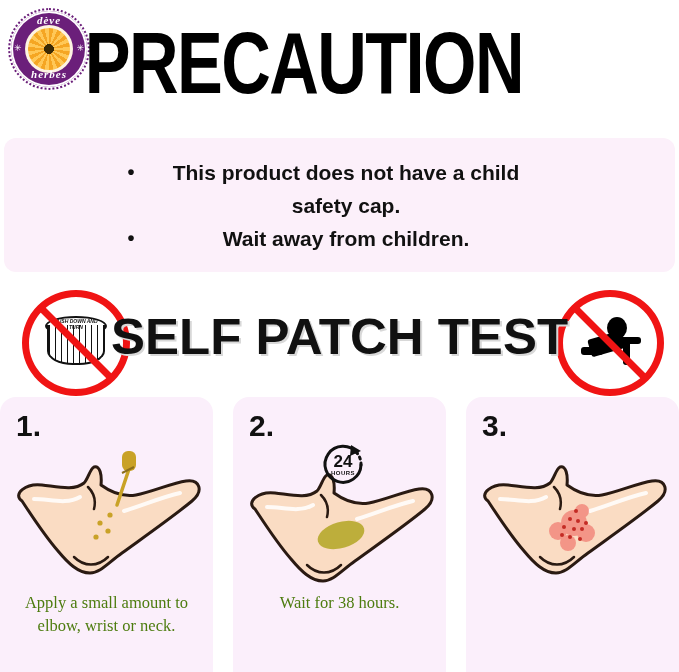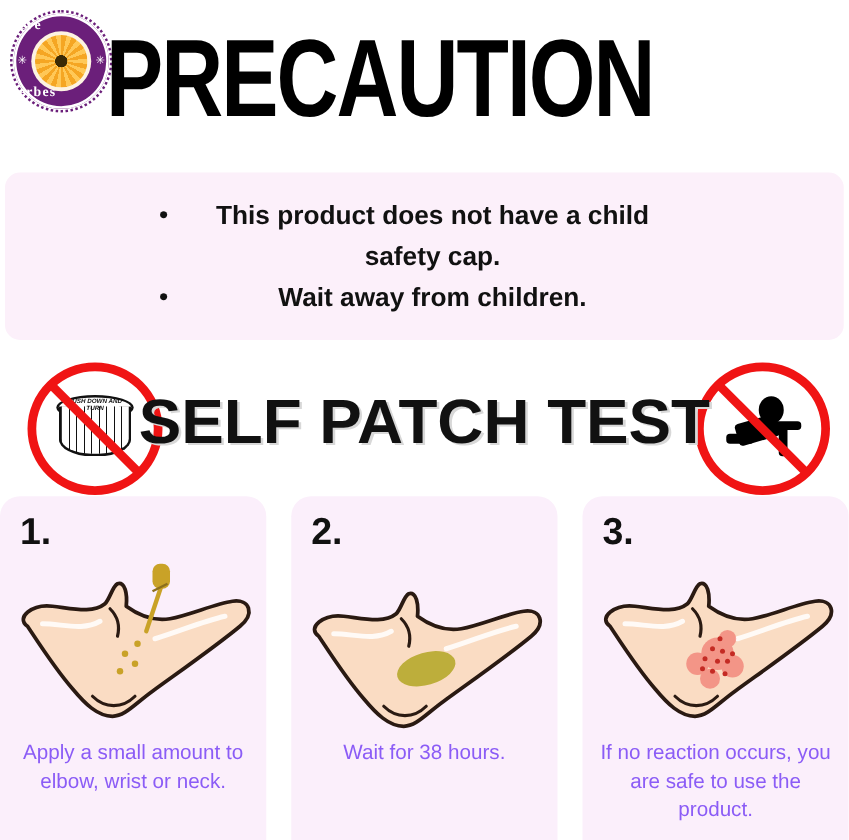--- a/index.html
+++ b/index.html
@@ -16,22 +16,22 @@
     box-shadow:0 0 0 2px #ffffff inset;}
   .logo-dots{position:absolute;left:0;top:0;width:82px;height:82px;border-radius:50%;
     border:2px dotted #6b1f7a;box-sizing:border-box;}
   .logo-inner{position:absolute;left:17px;top:17px;width:48px;height:48px;border-radius:50%;
     background:#fdf3e2;}
   .flower{position:absolute;left:20px;top:20px;width:42px;height:42px;border-radius:50%;
     background:
       radial-gradient(circle at 50% 50%, #3b2a05 0 16%, rgba(0,0,0,0) 17%),
       repeating-conic-gradient(from 0deg, #f5a623 0deg 12deg, #ffc857 12deg 24deg);
   }
-  .logo-txt{position:absolute;width:82px;color:#ffffff;
-    font-family:"Liberation Serif",serif;font-weight:700;letter-spacing:1px;}
+  .logo-txt{position:absolute;width:82px;text-align:center;color:#ffffff;
+    font-family:"Liberation Serif",serif;font-style:italic;font-weight:700;letter-spacing:1px;}
   .logo-txt.top{top:6px;font-size:11px;}
   .logo-txt.bot{top:60px;font-size:11px;}
   .logo-star{position:absolute;top:36px;color:#ffffff;font-size:9px;line-height:9px;}
   .logo-star.l{left:6px;}
   .logo-star.r{right:6px;}
 
   .title{position:absolute;left:140px;top:8px;width:420px;height:110px;
     display:flex;align-items:center;justify-content:center;
     font-family:"Liberation Sans",sans-serif;
     font-weight:700;font-size:88px;line-height:1;letter-spacing:-2px;
@@ -85,21 +85,21 @@
   
   .cards{position:absolute;left:0;top:397px;width:679px;height:275px;}
   .card{position:absolute;top:0;width:213px;height:275px;background:#fbeffb;
     border-radius:16px 16px 0 0;overflow:hidden;}
   .card.c1{left:0;}
   .card.c2{left:233px;}
   .card.c3{left:466px;}
   .step-num{position:absolute;left:16px;top:12px;font-size:30px;font-weight:700;color:#111;}
   .card-art{position:absolute;left:0;top:42px;width:213px;height:150px;}
   .card-txt{position:absolute;left:8px;top:194px;width:197px;text-align:center;
-    font-size:16.5px;line-height:23px;color:#8b5cf6;}
+    font-size:16.5px;line-height:23px;color:#4d7c0f;font-family:Liberation Serif, serif;}
 
   .arm-svg{display:block;margin:0 auto;}
   .clock{position:absolute;left:84px;top:0px;width:52px;height:52px;}
   .clock-num{position:absolute;left:0;top:14px;width:52px;text-align:center;
     font-size:17px;font-weight:700;line-height:17px;color:#111;}
   .clock-sub{position:absolute;left:0;top:31px;width:52px;text-align:center;
     font-size:6px;font-weight:700;letter-spacing:0.5px;color:#111;}
 </style>
 </head>
 <body>
@@ -178,20 +178,29 @@
         <circle cx="104" cy="92" r="2.6" fill="#c9a227"></circle>
         <circle cx="92" cy="98" r="2.6" fill="#c9a227"></circle>
       </svg>
     </div>
     <div class="card-txt">Apply a small amount to elbow, wrist or neck.</div>
   </div>
 
   <div class="card c2">
     <div class="step-num">2.</div>
     <div class="card-art">
+      <div class="clock">
+        <svg width="52" height="52" viewBox="0 0 52 52">
+          <path d="M40 14 A18 18 0 1 0 44 26" fill="none" stroke="#111111" stroke-width="3" stroke-linecap="round"></path>
+          <path d="M44 26 A18 18 0 0 0 40 14" fill="none" stroke="#111111" stroke-width="3" stroke-linecap="round" stroke-dasharray="2 4"></path>
+          <path d="M34 6 L44 12 L33 17 Z" fill="#111111"></path>
+        </svg>
+        <div class="clock-num">24</div>
+        <div class="clock-sub">HOURS</div>
+      </div>
       <svg class="arm-svg" width="205" height="150" viewBox="0 0 205 150" style="margin-top:8px">
         <path d="M18 62 C8 55 22 44 38 46 C55 48 70 52 80 44 C84 40 86 30 90 28 C96 26 98 36 97 46 C108 54 120 58 132 56 C148 53 168 44 182 42 C196 40 200 52 188 62 C170 77 140 98 118 114 C104 124 96 134 86 134 C74 134 64 124 54 112 C40 96 26 74 18 62 Z" fill="#fadcc3" stroke="#2a1a12" stroke-width="3" stroke-linejoin="round"></path>
         <path d="M30 60 C46 60 62 66 76 58" fill="none" stroke="#ffffff" stroke-width="4" stroke-linecap="round" opacity="0.85"></path>
         <path d="M120 72 C140 66 158 58 176 54" fill="none" stroke="#ffffff" stroke-width="4" stroke-linecap="round" opacity="0.85"></path>
         <path d="M84 48 C90 54 92 62 90 70" fill="none" stroke="#2a1a12" stroke-width="2.5" stroke-linecap="round"></path>
         <path d="M70 118 C80 128 94 128 104 118" fill="none" stroke="#2a1a12" stroke-width="2.5" stroke-linecap="round"></path>
         <ellipse cx="104" cy="88" rx="24" ry="13" fill="#bdae3b" transform="rotate(-16 104 88)"></ellipse>
       </svg>
     </div>
     <div class="card-txt">Wait for 38 hours.</div>
@@ -220,15 +229,14 @@
             <circle cx="94" cy="88" r="2"></circle>
           <circle cx="112" cy="90" r="2"></circle>
             <circle cx="100" cy="98" r="2"></circle>
           <circle cx="110" cy="100" r="2"></circle>
             <circle cx="92" cy="96" r="2"></circle>
           <circle cx="106" cy="72" r="2"></circle>
             <circle cx="116" cy="84" r="2"></circle>
         </g>
       </svg>
     </div>
-    <div class="card-txt">If no reaction occurs, you are safe to use the product.</div>
   </div>
 </div>
 
 </body></html>

